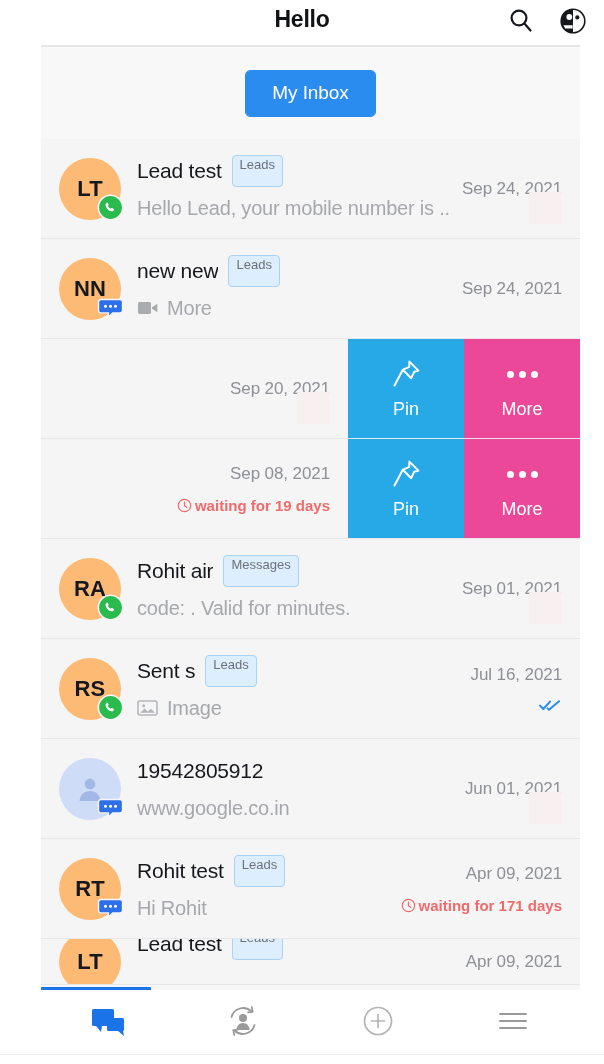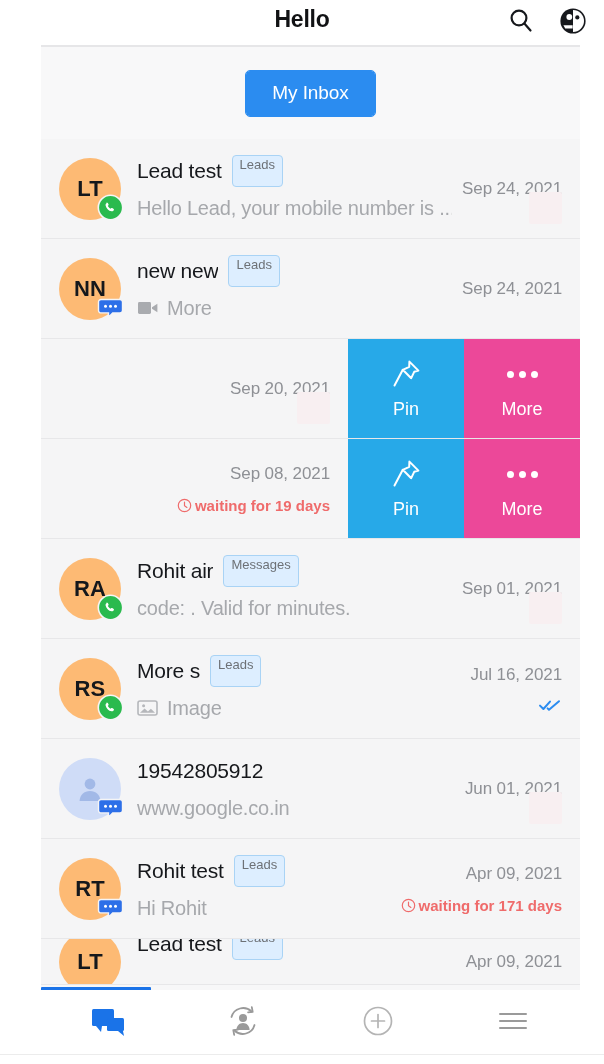--- a/index.html
+++ b/index.html
@@ -347,21 +347,21 @@
           <div class="row-inner">
        <div class="avatar-wrap">
         <div class="avatar">RS</div>
         <svg class="badge" viewBox="0 0 27 27">
     <circle cx="13.5" cy="13.5" r="12.2" fill="#2aba4e" stroke="#f5f5f6" stroke-width="1.6"></circle>
     <path d="M9.4 8.6c.5-.2 1.1 0 1.4.5l.7 1.2c.2.4.1.8-.2 1.1l-.5.4c.6 1.3 1.6 2.3 2.9 2.9l.4-.5c.3-.3.7-.4 1.1-.2l1.2.7c.5.3.7.9.5 1.4-.4.9-1.4 1.4-2.4 1.2-3-.6-5.3-2.9-5.9-5.9-.2-1 .3-2 1.2-2.4z" fill="#fff"></path>
   </svg>
       </div>
        <div class="row-body">
          <div class="row-top">
-                <div class="row-name">More s</div>
+                <div class="row-name">Sent s</div>
                 <span class="tag">Leads</span>
               </div>
          <div class="row-bottom">
                 <svg class="media-ico" viewBox="0 0 22 18">
     <rect x="1" y="2" width="19" height="14" rx="2" fill="none" stroke="#b5b7bb" stroke-width="1.6"></rect>
     <circle cx="6.6" cy="6.8" r="1.5" fill="#b5b7bb"></circle>
     <path d="M3 13.8l4.6-4.4 3.3 3 3-2.6 4.1 4z" fill="#b5b7bb"></path>
   </svg>
                 <span class="preview">Image</span>
               </div>

